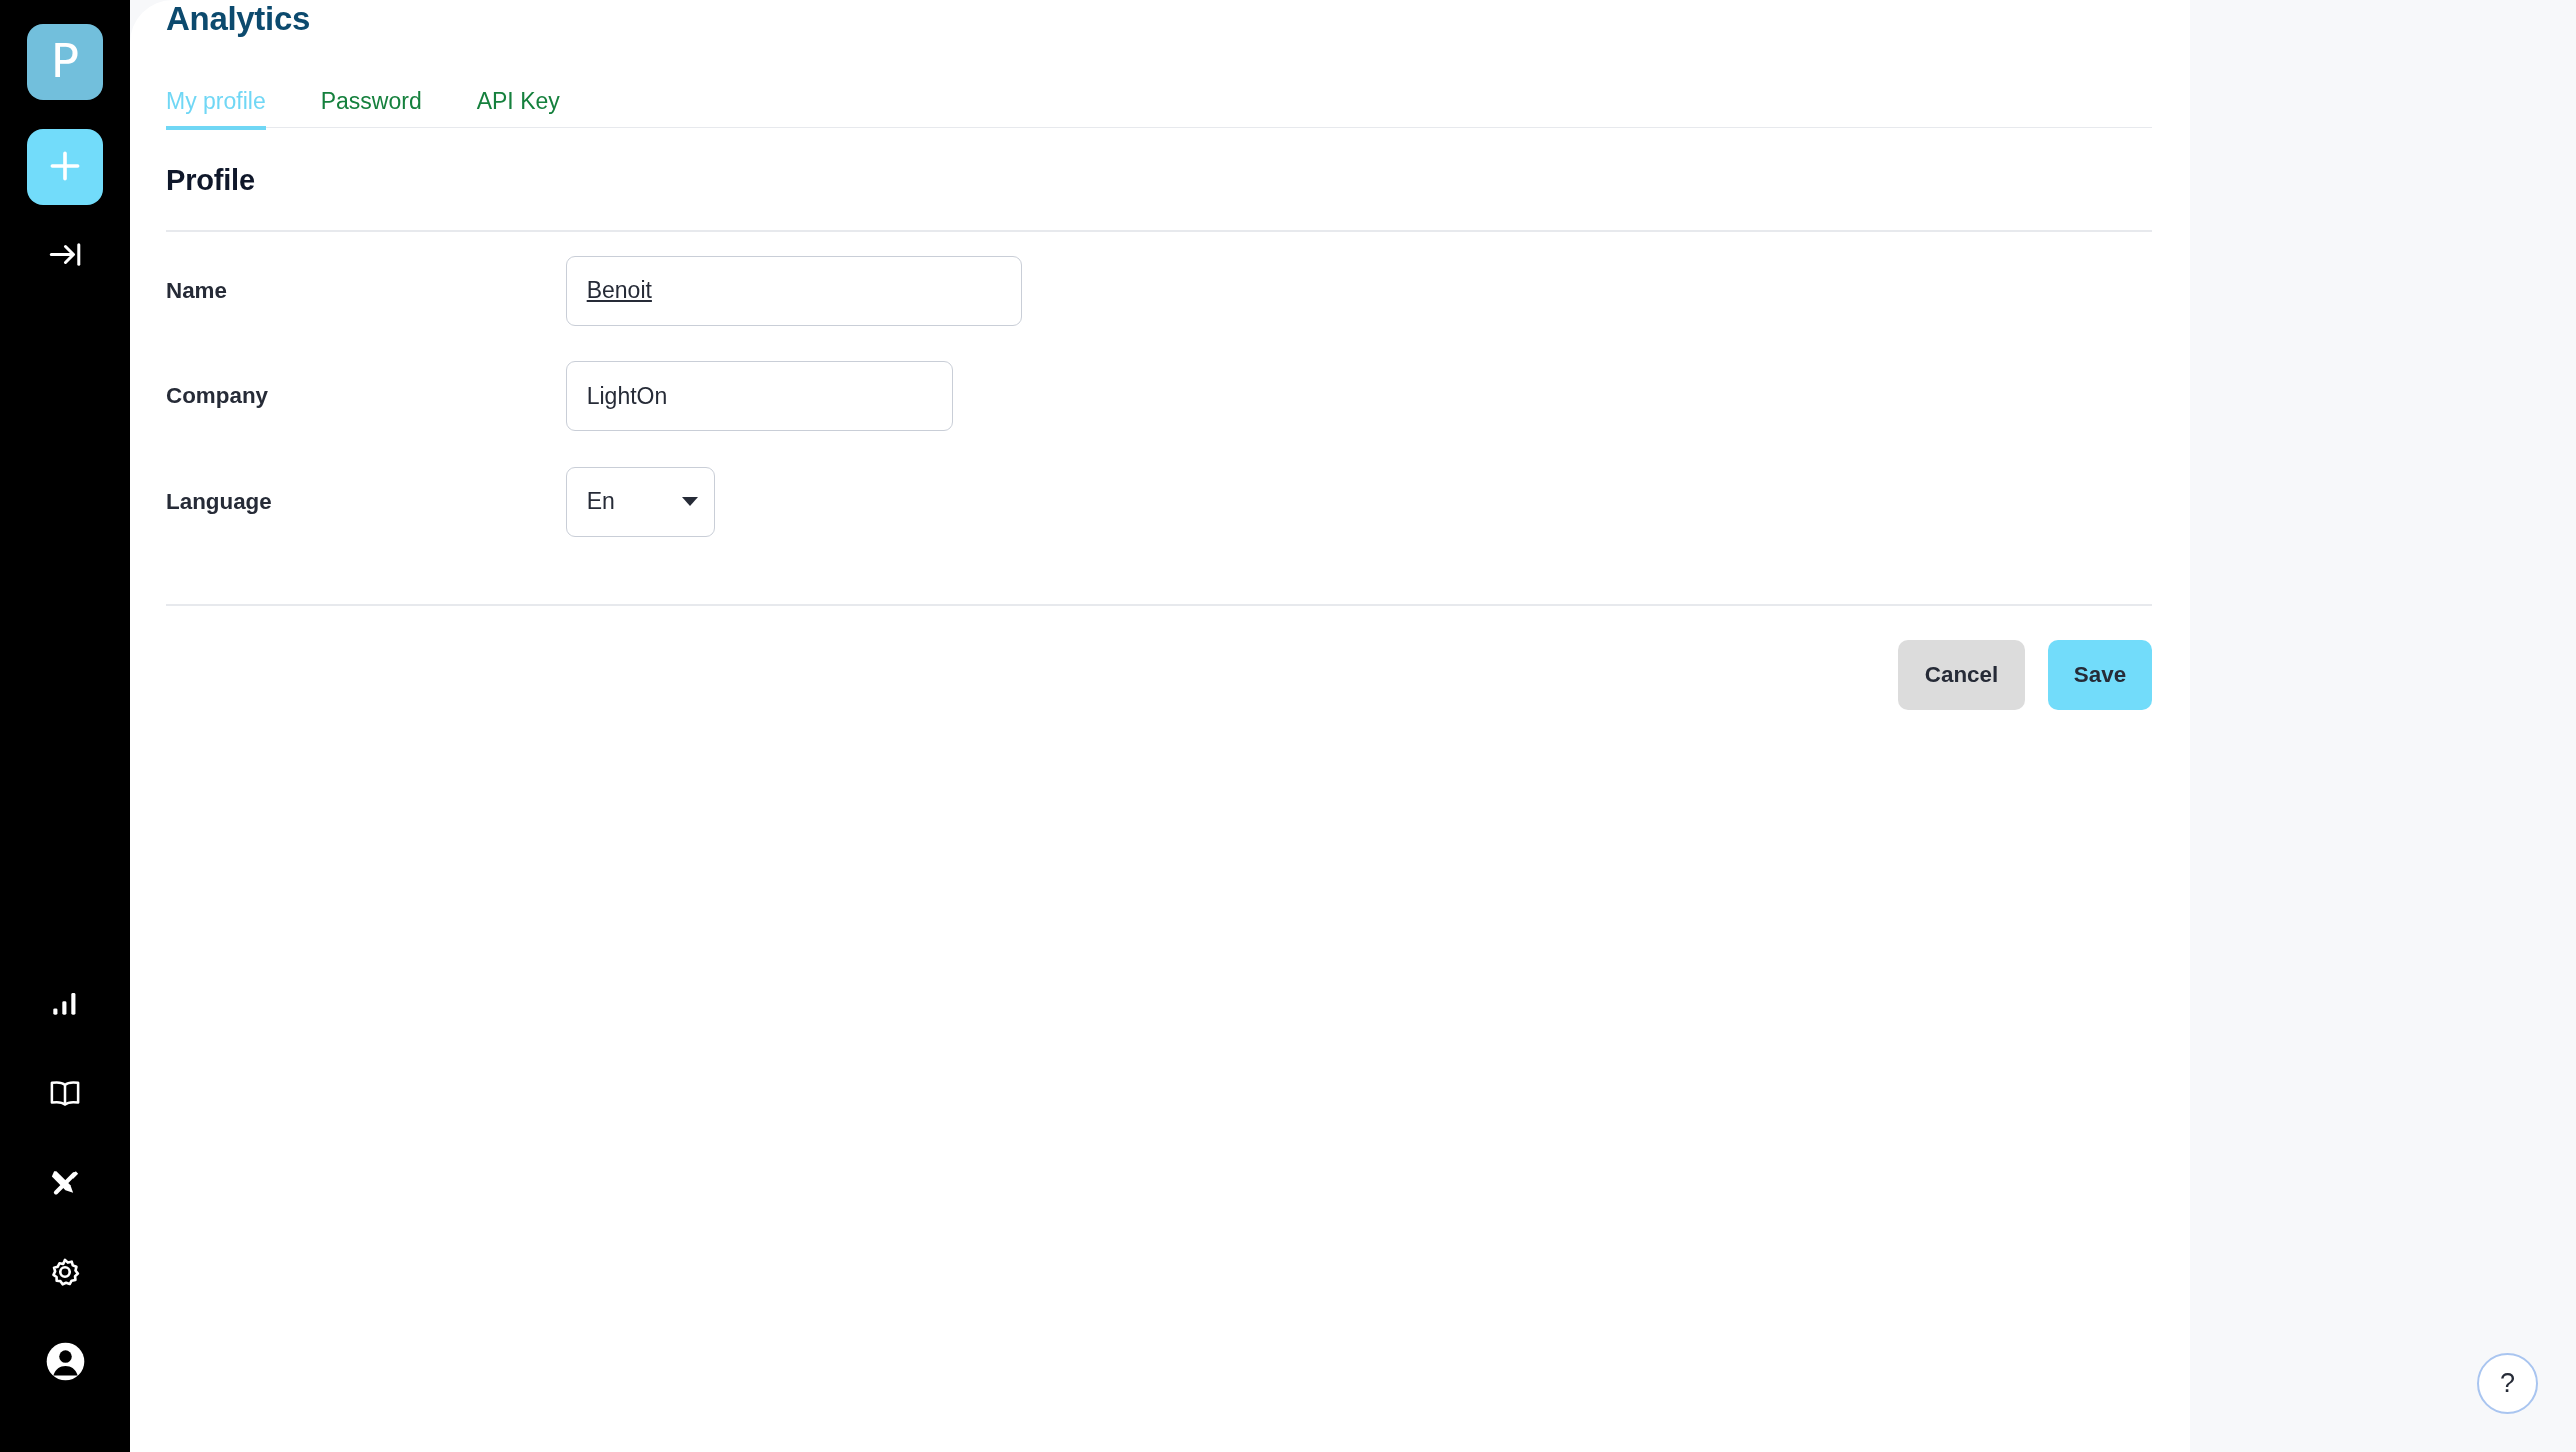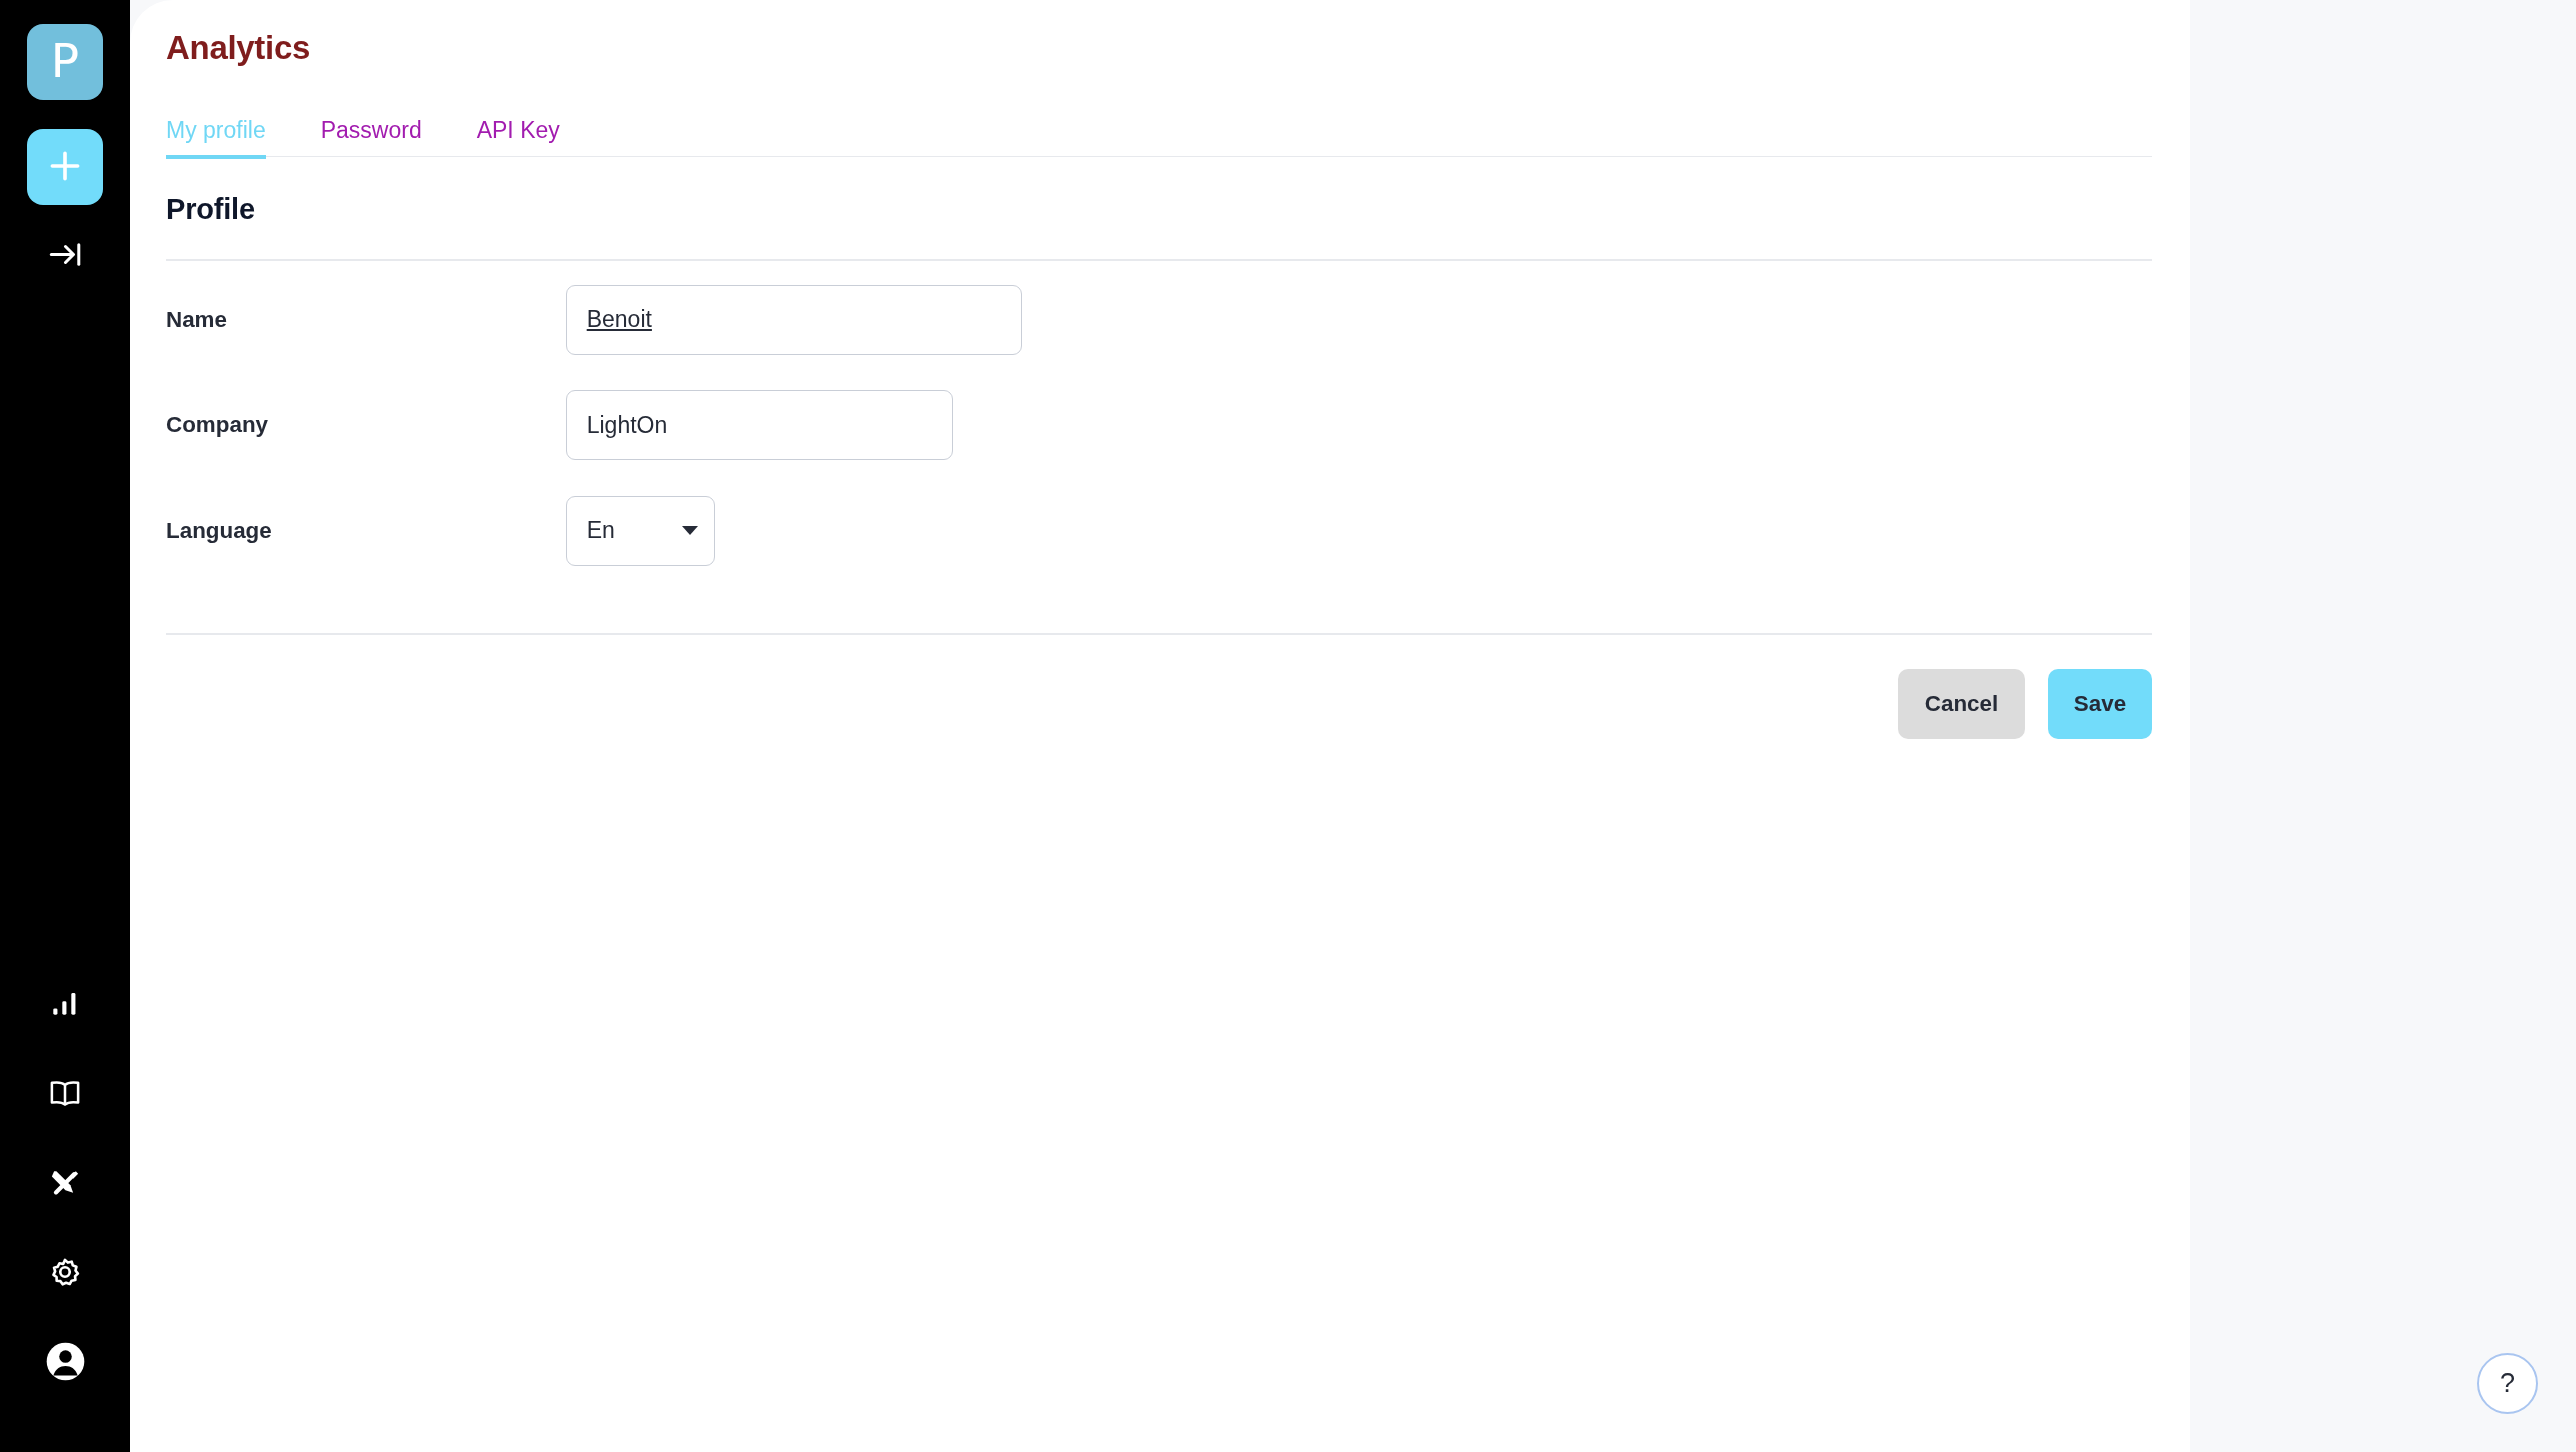--- a/index.html
+++ b/index.html
@@ -119,38 +119,37 @@
     z-index: 2;
   }
 
   .panel-inner {
     padding: 0 0 0 36px;
   }
 
   .page-title {
     font-size: 33px;
     font-weight: bold;
-    color: #7f1d1d;
+    color: #0c4a6e;
     letter-spacing: -0.3px;
-    padding-top: 29px;
   }
 
   
   .tabs {
     display: flex;
     align-items: flex-end;
     margin-top: 36px;
     border-bottom: 1.8px solid #e7e9ed;
     width: 1986px;
     height: 54px;
   }
 
   .tab {
     font-size: 23px;
-    color: #a21caf;
+    color: #15803d;
     padding: 0 0 12.5px 0;
     margin-right: 55px;
     cursor: pointer;
     border-bottom: 4.5px solid transparent;
     position: relative;
     top: 2.7px;
     line-height: 1;
   }
 
   .tab.active {

